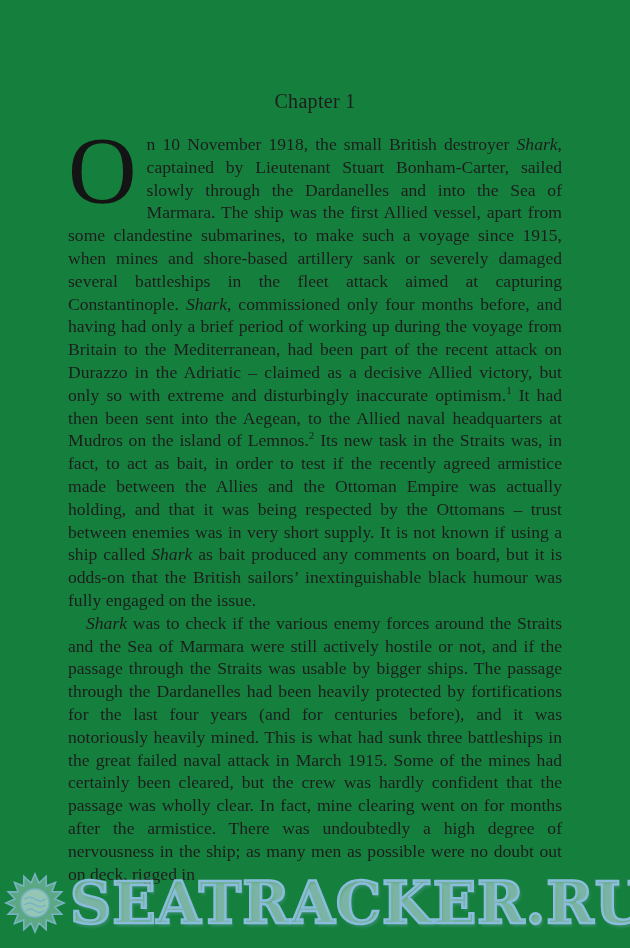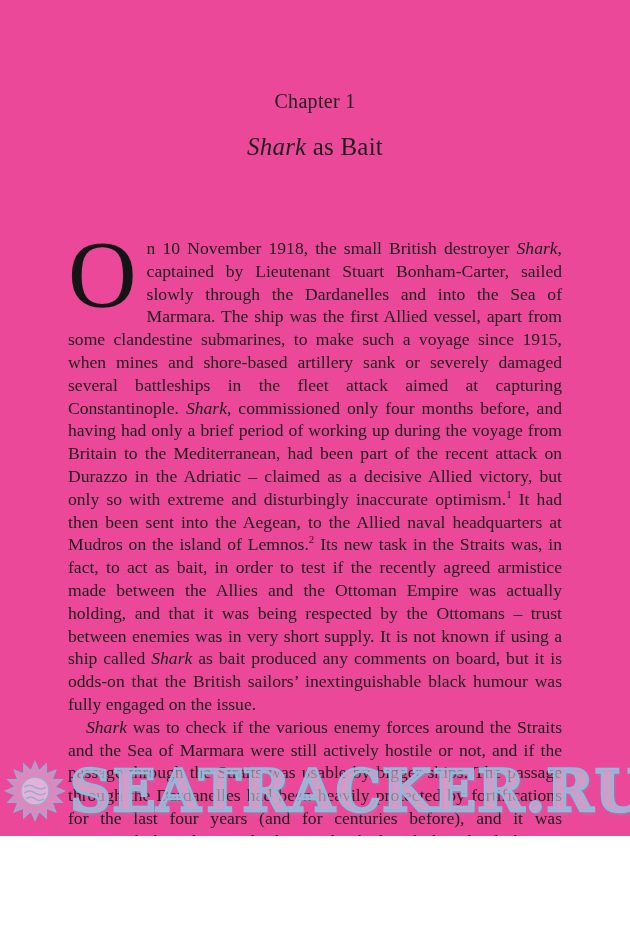--- a/index.html
+++ b/index.html
@@ -1,21 +1,21 @@
 <!DOCTYPE html>
 <html><head>
 <meta charset="utf-8">
 <style>
   html, body { margin: 0; padding: 0; background: #ffffff; }
   .page {
     position: relative;
     width: 630px;
-    height: 836px;
+    height: 948px;
     margin: 0 auto;
-    background: #ec4899;
+    background: #15803d;
     font-family: "Liberation Serif", "DejaVu Serif", serif;
     color: #1d1d1d;
     overflow: hidden;
   }
   .content {
     padding: 90px 68px 0 68px;
   }
   .chapter-label {
     text-align: center;
     font-size: 20px;
@@ -71,21 +71,20 @@
     white-space: nowrap;
   }
   .wm-icon { flex: 0 0 auto; opacity: 0.85; }
 </style>
 </head>
 <body>
 
 <div class="page">
   <div class="content">
     <div class="chapter-label">Chapter 1</div>
-    <h1 class="chapter-title"><i>Shark</i><span> as Bait</span></h1>
     <div class="body-text">
       <p class="para first"><span class="drop-cap">O</span><span><span>n 10 November 1918, the small British destroyer </span><i>Shark</i><span>, captained by Lieutenant Stuart Bonham-Carter, sailed slowly through the Dardanelles and into the Sea of Marmara. The ship was the first Allied vessel, apart from some clandestine submarines, to make such a voyage since 1915, when mines and shore-based artillery sank or severely damaged several battleships in the fleet attack aimed at capturing Constantinople. </span><i>Shark</i><span>, commissioned only four months before, and having had only a brief period of working up during the voyage from Britain to the Mediterranean, had been part of the recent attack on Durazzo in the Adriatic – claimed as a decisive Allied victory, but only so with extreme and disturbingly inaccurate optimism.</span><sup class="fn">1</sup><span> It had then been sent into the Aegean, to the Allied naval headquarters at Mudros on the island of Lemnos.</span><sup class="fn">2</sup><span> Its new task in the Straits was, in fact, to act as bait, in order to test if the recently agreed armistice made between the Allies and the Ottoman Empire was actually holding, and that it was being respected by the Ottomans – trust between enemies was in very short supply. It is not known if using a ship called </span><i>Shark</i><span> as bait produced any comments on board, but it is odds-on that the British sailors’ inextinguishable black humour was fully engaged on the issue.</span></span></p>
       <p class="para indent"><i>Shark</i><span> was to check if the various enemy forces around the Straits and the Sea of Marmara were still actively hostile or not, and if the passage through the Straits was usable by bigger ships. The passage through the Dardanelles had been heavily protected by fortifications for the last four years (and for centuries before), and it was notoriously heavily mined. This is what had sunk three battleships in the great failed naval attack in March 1915. Some of the mines had certainly been cleared, but the crew was hardly confident that the passage was wholly clear. In fact, mine clearing went on for months after the armistice. There was undoubtedly a high degree of nervousness in the ship; as many men as possible were no doubt out on deck, rigged in</span></p>
     </div>
   </div>
 
   <div class="watermark">
     <svg class="wm-icon" width="62" height="62" viewBox="0 0 64 64">
       <polygon points="62,32 52.6,36.1 59.7,43.5 49.5,43.7 53.2,53.2 43.7,49.5 43.5,59.7 36.1,52.6 32,62 27.9,52.6 20.5,59.7 20.3,49.5 10.8,53.2 14.5,43.7 4.3,43.5 11.4,36.1 2,32 11.4,27.9 4.3,20.5 14.5,20.3 10.8,10.8 20.3,14.5 20.5,4.3 27.9,11.4 32,2 36.1,11.4 43.5,4.3 43.7,14.5 53.2,10.8 49.5,20.3 59.7,20.5 52.6,27.9" fill="rgba(210,233,246,0.45)" stroke="#8abcdc" stroke-width="1.6"></polygon>
       <circle cx="32" cy="32" r="14.5" fill="rgba(226,241,250,0.55)" stroke="#8abcdc" stroke-width="1.6"></circle>

